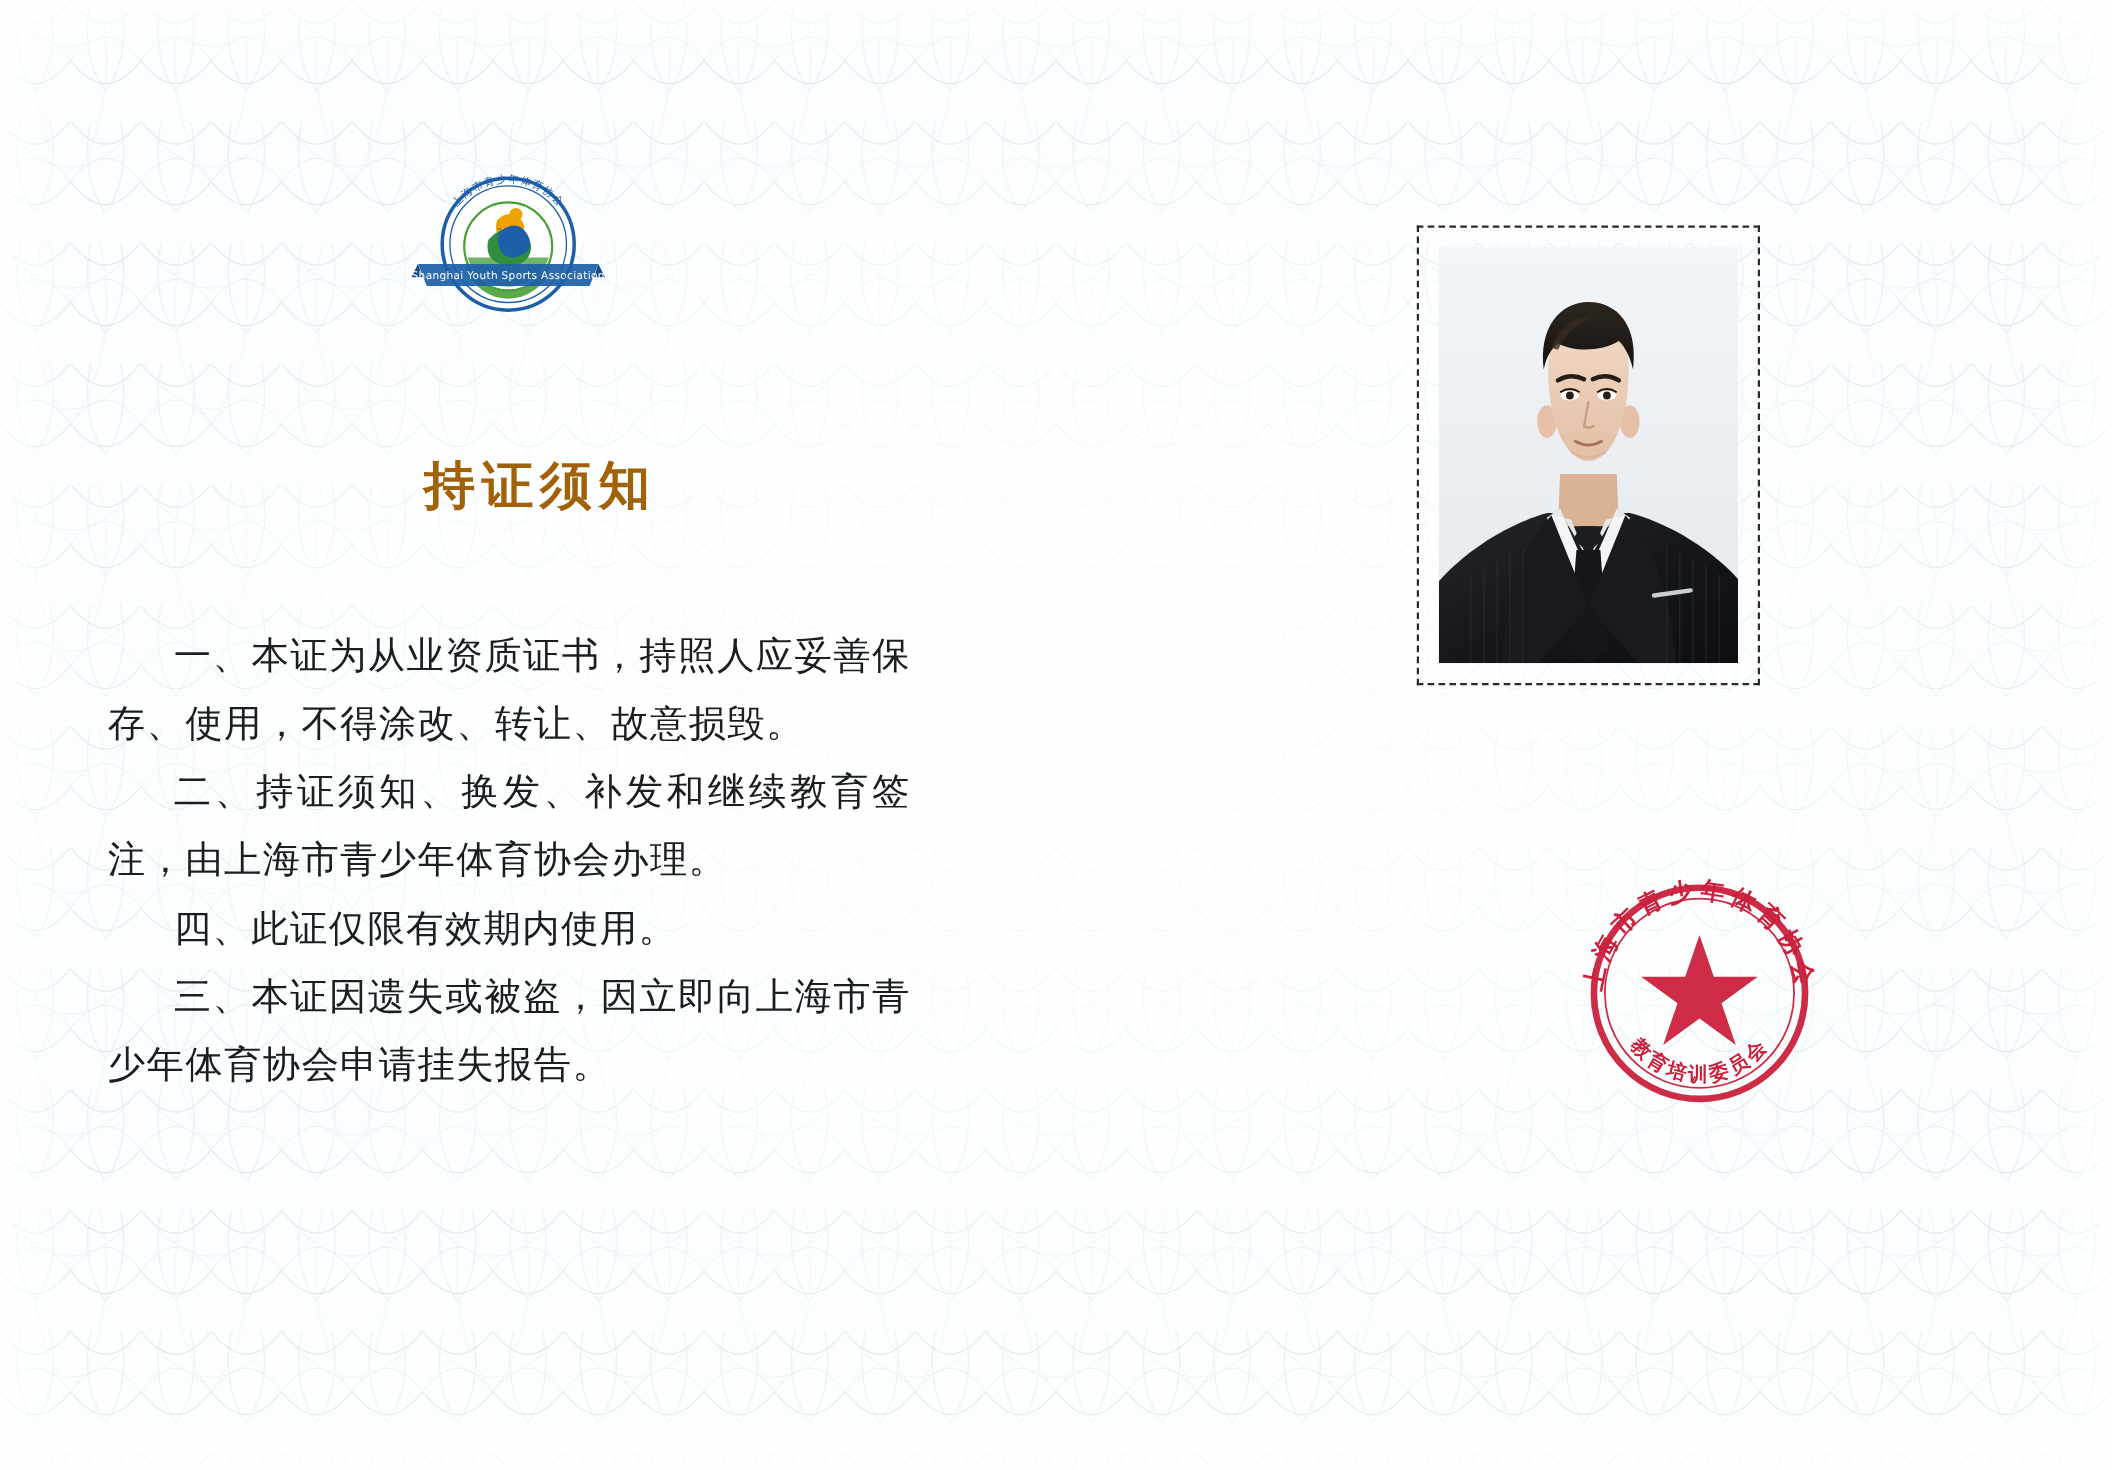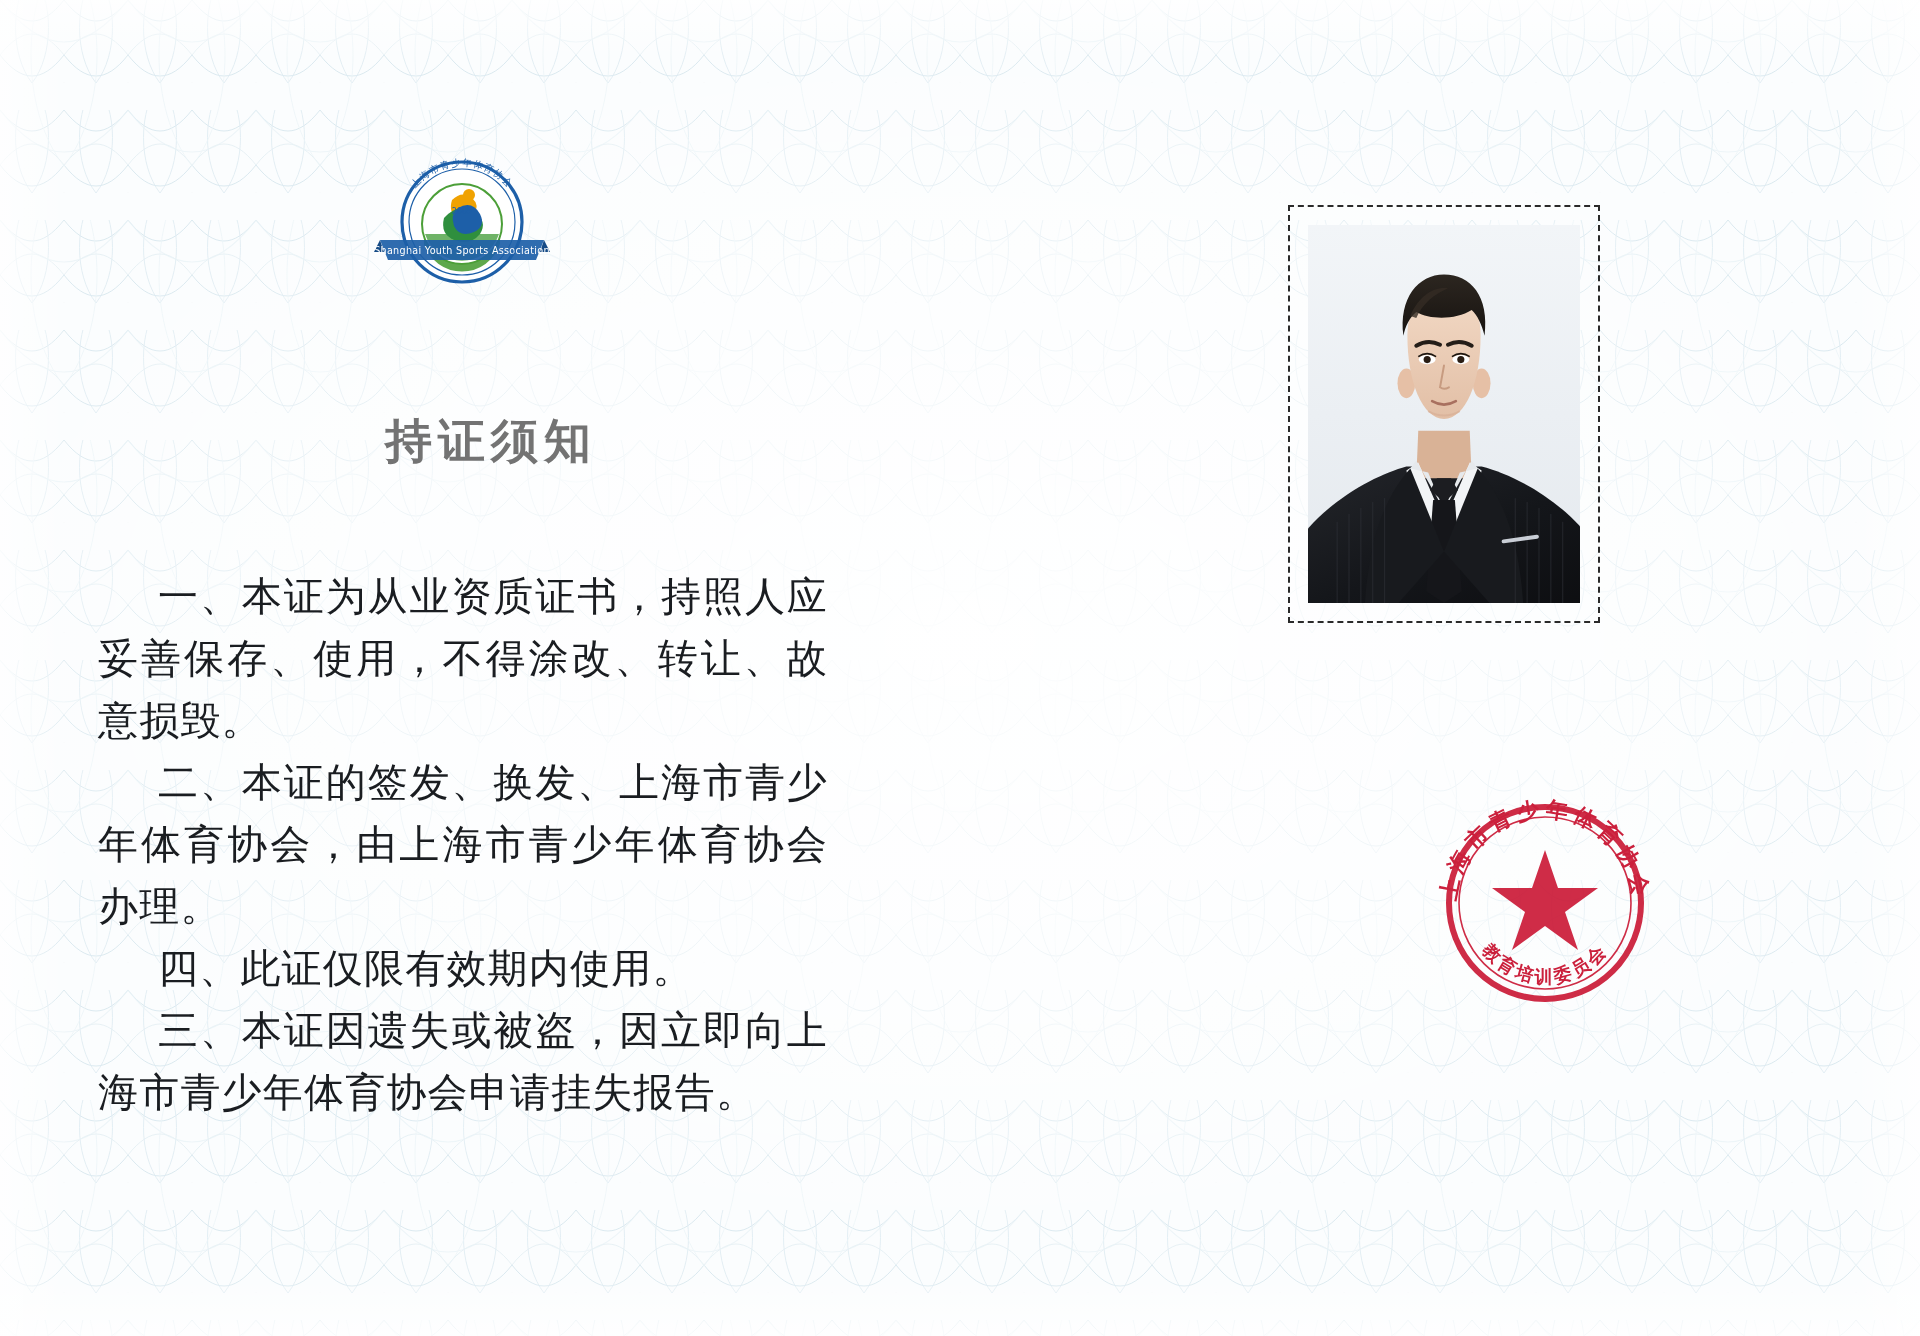--- a/index.html
+++ b/index.html
@@ -57,32 +57,32 @@
   }
 
   
   #notice-title {
     position: absolute;
     left: 385px;
     top: 410px;
     font-size: 47px;
     font-weight: bold;
     letter-spacing: 6px;
-    color: #737373;
+    color: #a16207;
     font-family: "DejaVu Serif", "Liberation Serif", serif;
     white-space: nowrap;
   }
 
   
   #notice-body {
     position: absolute;
     left: 98px;
     top: 565px;
     width: 730px;
-    font-size: 40px;
+    font-size: 34px;
     line-height: 62px;
     color: #1a1d21;
     font-family: "DejaVu Serif", "Liberation Serif", serif;
     letter-spacing: 1.2px;
   }
   #notice-body p {
     margin: 0 0 0 0;
     text-indent: 60px;
     text-align: justify;
   }
@@ -194,21 +194,21 @@
       <path d="M170 92 L 176 104 L 166 104 Z" fill="#164b86"></path>
       <text x="88" y="106" font-size="9.6" fill="#ffffff" text-anchor="middle" font-family="'DejaVu Sans', sans-serif" letter-spacing="0.3">Shanghai Youth Sports Association</text>
       <circle cx="88" cy="74" r="60" fill="none" stroke="#1d5fa8" stroke-width="0.8" opacity="0.5"></circle>
     </svg>
   </div>
 
   <div id="notice-title">持证须知</div>
 
   <div id="notice-body">
     <p>一、本证为从业资质证书，持照人应妥善保存、使用，不得涂改、转让、故意损毁。</p>
-    <p>二、本证的签发、换发、上海市青少年体育协会，由上海市青少年体育协会办理。</p>
+    <p>二、持证须知、换发、补发和继续教育签注，由上海市青少年体育协会办理。</p>
     <p>四、此证仅限有效期内使用。</p>
     <p>三、本证因遗失或被盗，因立即向上海市青少年体育协会申请挂失报告。</p>
   </div>
 
   <div id="photo-frame">
     <div id="photo">
       <svg width="100%" height="100%" viewBox="0 0 276 382" preserveAspectRatio="xMidYMid slice">
         <defs>
           <linearGradient id="bgGrad" x1="0" y1="0" x2="0" y2="1">
             <stop offset="0%" stop-color="#f2f5f8"></stop>

